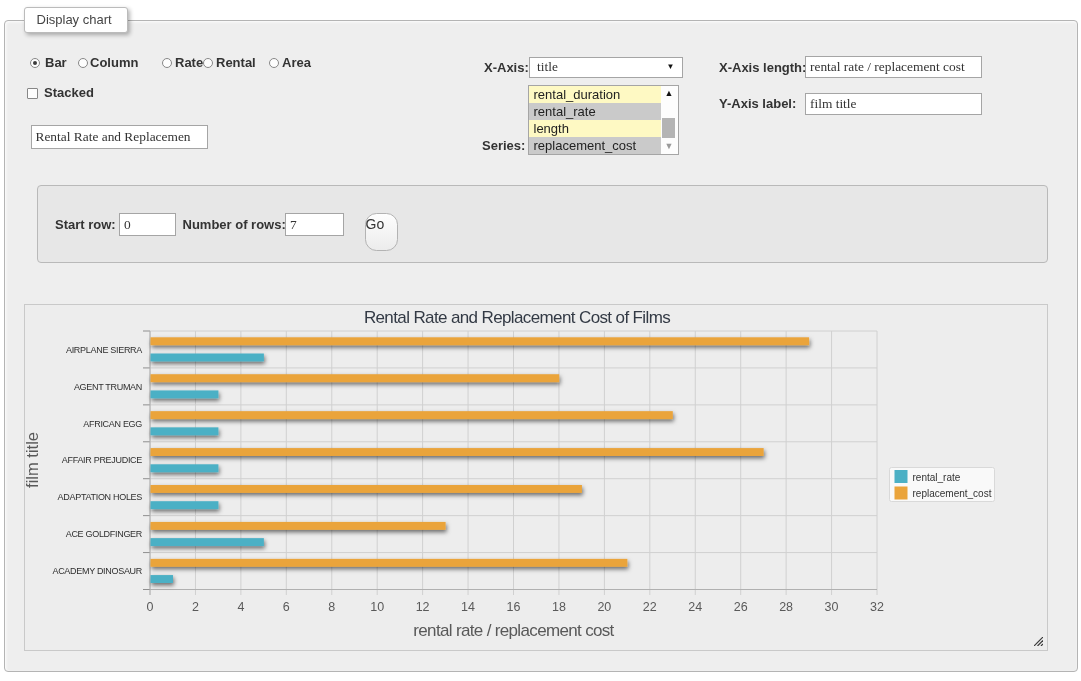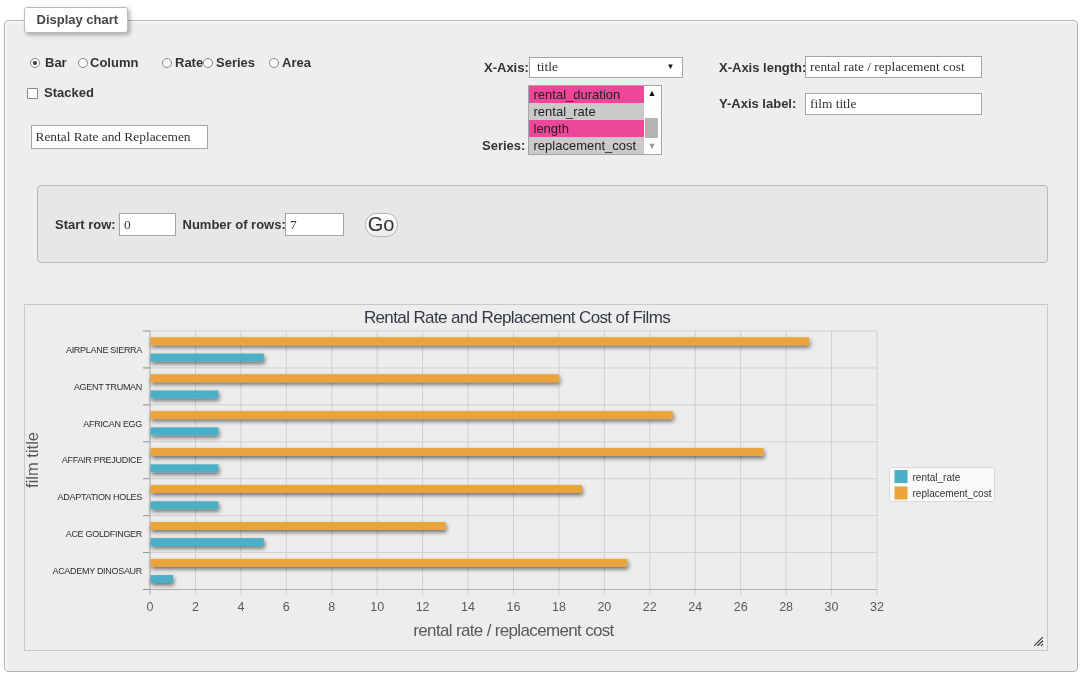--- a/index.html
+++ b/index.html
@@ -6,48 +6,48 @@
 .lbl { position:absolute; font-size:13px; color:#333; white-space:nowrap;font-weight:bold; }
 .inp { position:absolute; background:#fff; border:1px solid #a5a5a5; font-size:13.4px; color:#333;
        white-space:nowrap; overflow:hidden; line-height:1;font-family:Liberation Serif, serif; }
 .inp span { position:absolute; left:4px; top:50%; transform:translateY(-50%); }
 </style></head><body>
 <div id="root">
 
   <div style="position:absolute;left:4px;top:20px;width:1074px;height:652px;border:1px solid #b4b4b4;border-radius:4px;background:#eeeeee;box-shadow:inset 1px 1px 3px rgba(255,255,255,.9)"></div>
 
   <div style="position:absolute;left:24px;top:7px;width:104px;height:26px;background:#fff;border:1px solid #bbb;border-radius:3px;box-shadow:2px 2px 4px rgba(0,0,0,.3);z-index:3"></div>
-  <div class="lbl" style="left:36.5px;top:12px;font-weight:bold;font-size:13px;color:#454545;z-index:4">Display chart</div>
+  <div class="lbl" style="left:36.5px;top:12px;font-weight:normal;font-size:13px;color:#454545;z-index:4">Display chart</div>
 
   <div class="radio sel" style="left:30px;top:58px"></div>
     <div class="lbl" style="left:45px;top:55px">Bar</div>
   <div class="radio" style="left:78px;top:58px"></div>
     <div class="lbl" style="left:90px;top:55px">Column</div>
   <div class="radio" style="left:162px;top:58px"></div>
     <div class="lbl" style="left:175px;top:55px">Rate</div>
   <div class="radio" style="left:203px;top:58px"></div>
-    <div class="lbl" style="left:216px;top:55px">Series</div>
+    <div class="lbl" style="left:216px;top:55px">Rental</div>
   <div class="radio" style="left:269px;top:58px"></div>
     <div class="lbl" style="left:282px;top:55px">Area</div>
 
   <div class="cb" style="left:27px;top:88px"></div>
     <div class="lbl" style="left:44px;top:85px">Stacked</div>
 
   <div class="inp" style="left:30.5px;top:124.5px;width:177px;height:24px">
       <span>Rental Rate and Replacemen</span>
     </div>
 
   <div class="lbl" style="left:484px;top:59.5px">X-Axis:</div>
   <div class="inp" style="left:529px;top:56.5px;width:154px;height:21px">
       <span style="left:7px">title</span>
     <span style="left:auto;right:7.5px;font-size:8px;color:#111">▼</span>
     </div>
 
   <div class="lbl" style="left:482px;top:137.5px">Series:</div>
-  <div style="position:absolute;left:527.5px;top:85px;width:134px;height:70px;background:#ec4899;border:1px solid #a5a5a5;overflow:hidden">
+  <div style="position:absolute;left:527.5px;top:85px;width:151px;height:70px;background:#fef9c3;border:1px solid #a5a5a5;overflow:hidden">
     <div style="position:absolute;left:0;top:0;width:133px;height:68px;font-size:13px;color:#222">
       <div style="height:17px;padding-left:5px;line-height:17px">rental_duration</div>
       <div style="height:17px;padding-left:5px;line-height:17px;background:#cacaca">rental_rate</div>
       <div style="height:17px;padding-left:5px;line-height:17px">length</div>
       <div style="height:17px;padding-left:5px;line-height:17px;background:#cacaca">replacement_cost</div>
     </div>
     <div style="position:absolute;right:0;top:0;width:17px;height:68px;background:#fdfdfd">
       <div style="position:absolute;top:0;left:0;width:17px;height:15px;text-align:center;font-size:9px;line-height:15px;color:#111">▲</div>
       <div style="position:absolute;top:32px;left:1.5px;width:13px;height:20px;background:#b4b4b4"></div>
       <div style="position:absolute;bottom:0;left:0;width:17px;height:15px;text-align:center;font-size:9px;line-height:15px;color:#9a9a9a">▼</div>
@@ -65,21 +65,21 @@
 
   <div style="position:absolute;left:36.5px;top:185px;width:1011px;height:77.5px;background:#e7e7e7;border:1px solid #b9b9b9;border-radius:4px"></div>
   <div class="lbl" style="left:55px;top:217px">Start row:</div>
   <div class="inp" style="left:119px;top:213px;width:56.5px;height:23px">
       <span>0</span>
     </div>
   <div class="lbl" style="left:182.5px;top:217px">Number of rows:</div>
   <div class="inp" style="left:285px;top:213px;width:59px;height:23px">
       <span>7</span>
     </div>
-  <div style="position:absolute;left:364.5px;top:213px;width:33px;height:24px;border:1px solid #b3b3b3;border-radius:11.5px;background:linear-gradient(#fefefe,#ececec);text-align:center;font-size:20px;color:#333;line-height:21px">Go</div>
+  <div style="position:absolute;left:364.5px;top:213px;width:33px;height:38px;border:1px solid #b3b3b3;border-radius:11.5px;background:linear-gradient(#fefefe,#ececec);font-size:14px;color:#333;line-height:21px">Go</div>
 
   <div style="position:absolute;left:24px;top:304px;width:1024px;height:347px;border:1px solid #c9c9c9;background:#ededed">
     <svg width="1022" height="345" style="position:absolute;left:0;top:0;font-family:'Liberation Sans',sans-serif">
 <defs>
           <filter id="sh" x="-30%" y="-60%" width="170%" height="260%">
             <feDropShadow dx="1" dy="2.4" stdDeviation="1.9" flood-color="#000" flood-opacity="0.55"></feDropShadow>
           </filter>
         </defs>
 <line x1="125.00" y1="26.0" x2="125.00" y2="290.0" stroke="#d0d0d0" stroke-width="1"></line>
 <line x1="170.44" y1="26.0" x2="170.44" y2="290.0" stroke="#d0d0d0" stroke-width="1"></line>

